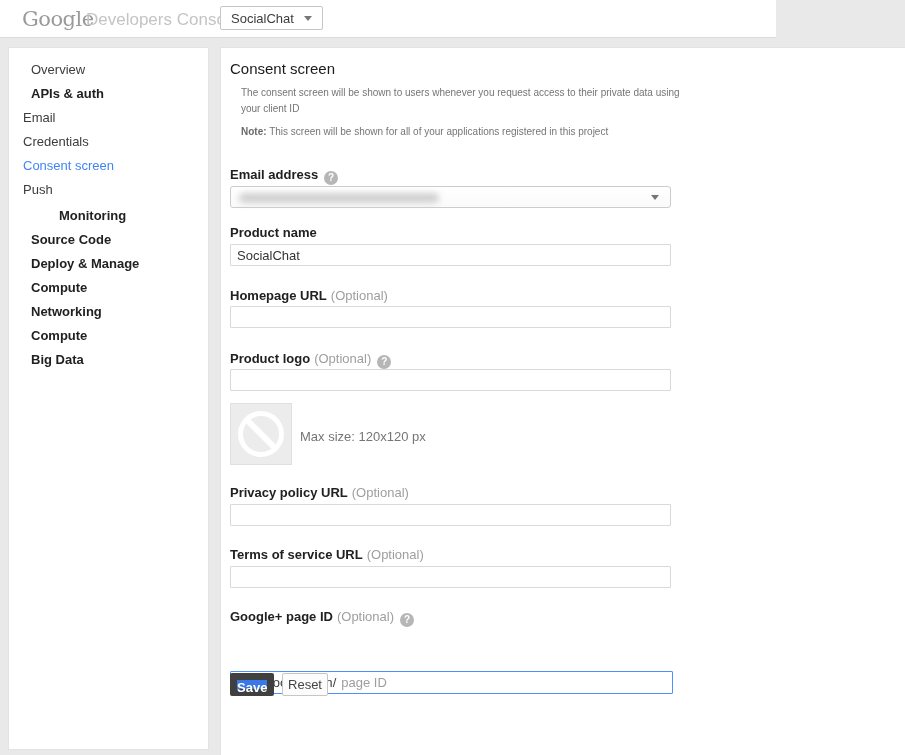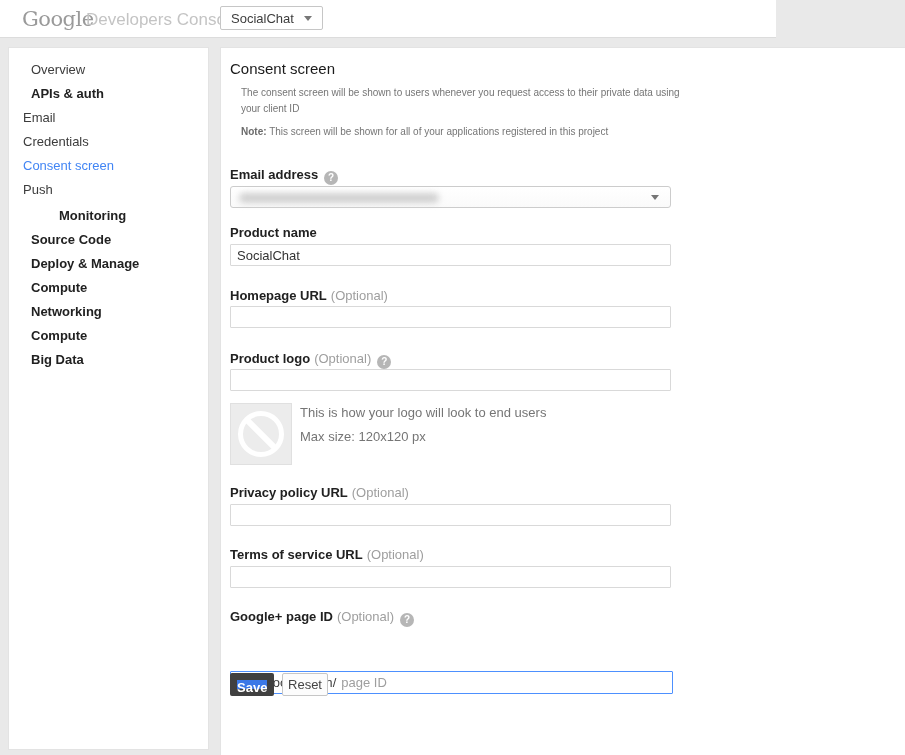--- a/index.html
+++ b/index.html
@@ -225,21 +225,20 @@
   <input class="tinput y-home-input" type="text" style="">
 
   <div class="flabel y-plogo-label">
     <span>Product logo</span><span class="opt">(Optional)</span><span class="help-icon">?</span>
   </div>
   <input class="tinput y-plogo-input" type="text" style="">
 
   <div class="logo-preview">
     <div class="nosym"></div>
   </div>
-  <div class="preview-text1">This is how your logo will look to end users</div>
   <div class="preview-text2">Max size: 120x120 px</div>
 
   <div class="flabel y-priv-label">
     <span>Privacy policy URL</span><span class="opt">(Optional)</span>
   </div>
   <input class="tinput y-priv-input" type="text" style="">
 
   <div class="flabel y-terms-label">
     <span>Terms of service URL</span><span class="opt">(Optional)</span>
   </div>

